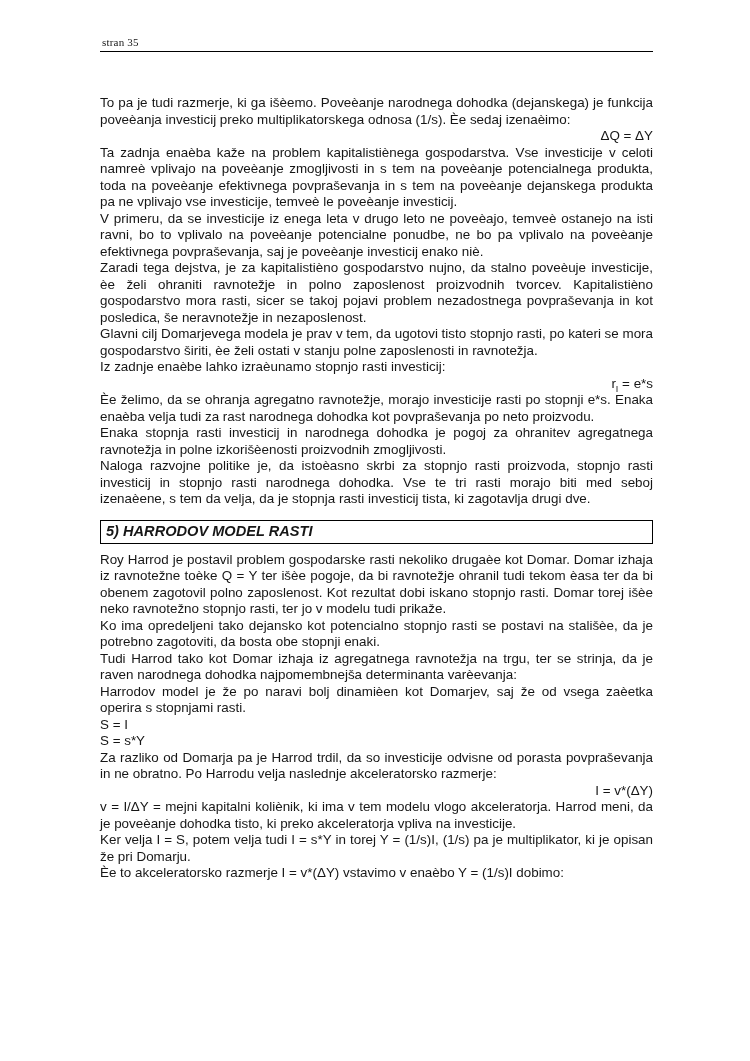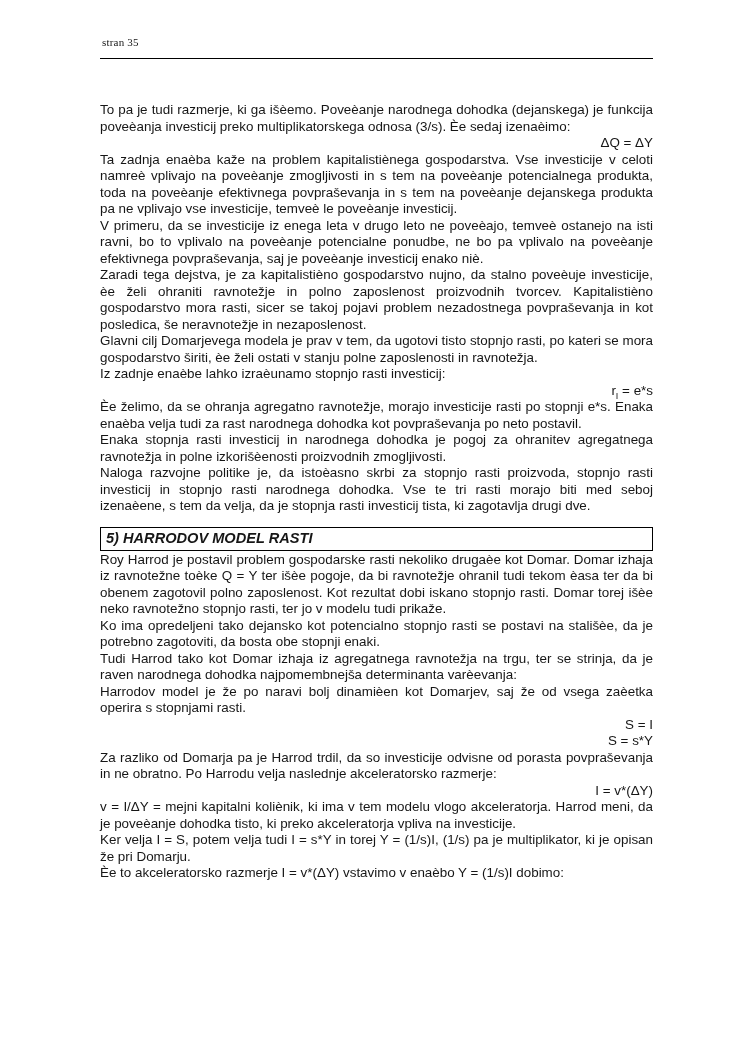--- a/index.html
+++ b/index.html
@@ -14,67 +14,67 @@
   .page {
     box-sizing: border-box;
     width: 750px;
     height: 1061px;
     padding: 36px 97px 0 100px;
   }
   .page-header {
     font-family: "Liberation Serif", serif;
     font-size: 11px;
     letter-spacing: 0.2px;
-    padding-bottom: 10px;
+    padding-bottom: 3px;
     padding-left: 2px;
     border-bottom: 1px solid #000;
   }
   .content {
     margin-top: 43px;
     font-size: 13.4px;
     line-height: 16.5px;
     text-align: justify;
   }
   .content p { margin: 0; }
   p.formula {
     text-align: right;
     padding-left: 38px;
   }
-  p.formula-center { text-align: right; }
+  p.formula-center { text-align: left; }
   .heading-box {
     border: 1px solid #000;
-    margin: 12px 0 1px 0;
+    margin: 12px 0 8px 0;
     padding: 2px 5px 3px 5px;
     font-weight: bold;
     font-style: italic;
     font-size: 14.6px;
     line-height: 17px;
     text-align: left;
   }
   sub { font-size: 9px; line-height: 0; }
 </style>
 </head>
 <body>
 
 <div class="page">
 
   <div class="page-header">
     <span>stran 35</span>
   </div>
 
   <div class="content">
-    <p>To pa je tudi razmerje, ki ga išèemo. Poveèanje narodnega dohodka (dejanskega) je funkcija poveèanja investicij preko multiplikatorskega odnosa (3/s). Èe sedaj izenaèimo:</p>
+    <p>To pa je tudi razmerje, ki ga išèemo. Poveèanje narodnega dohodka (dejanskega) je funkcija poveèanja investicij preko multiplikatorskega odnosa (1/s). Èe sedaj izenaèimo:</p>
     <p class="formula">ΔQ = ΔY</p>
     <p>Ta zadnja enaèba kaže na problem kapitalistiènega gospodarstva. Vse investicije v celoti namreè vplivajo na poveèanje zmogljivosti in s tem na poveèanje potencialnega produkta, toda na poveèanje efektivnega povpraševanja in s tem na poveèanje dejanskega produkta pa ne vplivajo vse investicije, temveè le poveèanje investicij.</p>
     <p>V primeru, da se investicije iz enega leta v drugo leto ne poveèajo, temveè ostanejo na isti ravni, bo to vplivalo na poveèanje potencialne ponudbe, ne bo pa vplivalo na poveèanje efektivnega povpraševanja, saj je poveèanje investicij enako niè.</p>
     <p>Zaradi tega dejstva, je za kapitalistièno gospodarstvo nujno, da stalno poveèuje investicije, èe želi ohraniti ravnotežje in polno zaposlenost proizvodnih tvorcev. Kapitalistièno gospodarstvo mora rasti, sicer se takoj pojavi problem nezadostnega povpraševanja in kot posledica, še neravnotežje in nezaposlenost.</p>
     <p>Glavni cilj Domarjevega modela je prav v tem, da ugotovi tisto stopnjo rasti, po kateri se mora gospodarstvo širiti, èe želi ostati v stanju polne zaposlenosti in ravnotežja.</p>
     <p>Iz zadnje enaèbe lahko izraèunamo stopnjo rasti investicij:</p>
     <p class="formula"><span>r</span><sub>I</sub><span> = e*s</span></p>
-    <p>Èe želimo, da se ohranja agregatno ravnotežje, morajo investicije rasti po stopnji e*s. Enaka enaèba velja tudi za rast narodnega dohodka kot povpraševanja po neto postavil.</p>
+    <p>Èe želimo, da se ohranja agregatno ravnotežje, morajo investicije rasti po stopnji e*s. Enaka enaèba velja tudi za rast narodnega dohodka kot povpraševanja po neto proizvodu.</p>
     <p>Enaka stopnja rasti investicij in narodnega dohodka je pogoj za ohranitev agregatnega ravnotežja in polne izkorišèenosti proizvodnih zmogljivosti.</p>
     <p>Naloga razvojne politike je, da istoèasno skrbi za stopnjo rasti proizvoda, stopnjo rasti investicij in stopnjo rasti narodnega dohodka. Vse te tri rasti morajo biti med seboj izenaèene, s tem da velja, da je stopnja rasti investicij tista, ki zagotavlja drugi dve.</p>
     <div class="heading-box">
       <span>5) HARRODOV MODEL RASTI</span>
     </div>
     <p>Roy Harrod je postavil problem gospodarske rasti nekoliko drugaèe kot Domar. Domar izhaja iz ravnotežne toèke Q = Y ter išèe pogoje, da bi ravnotežje ohranil tudi tekom èasa ter da bi obenem zagotovil polno zaposlenost. Kot rezultat dobi iskano stopnjo rasti. Domar torej išèe neko ravnotežno stopnjo rasti, ter jo v modelu tudi prikaže.</p>
     <p>Ko ima opredeljeni tako dejansko kot potencialno stopnjo rasti se postavi na stališèe, da je potrebno zagotoviti, da bosta obe stopnji enaki.</p>
     <p>Tudi Harrod tako kot Domar izhaja iz agregatnega ravnotežja na trgu, ter se strinja, da je raven narodnega dohodka najpomembnejša determinanta varèevanja:</p>
     <p>Harrodov model je že po naravi bolj dinamièen kot Domarjev, saj že od vsega zaèetka operira s stopnjami rasti.</p>
     <p class="formula-center">S = I</p>

